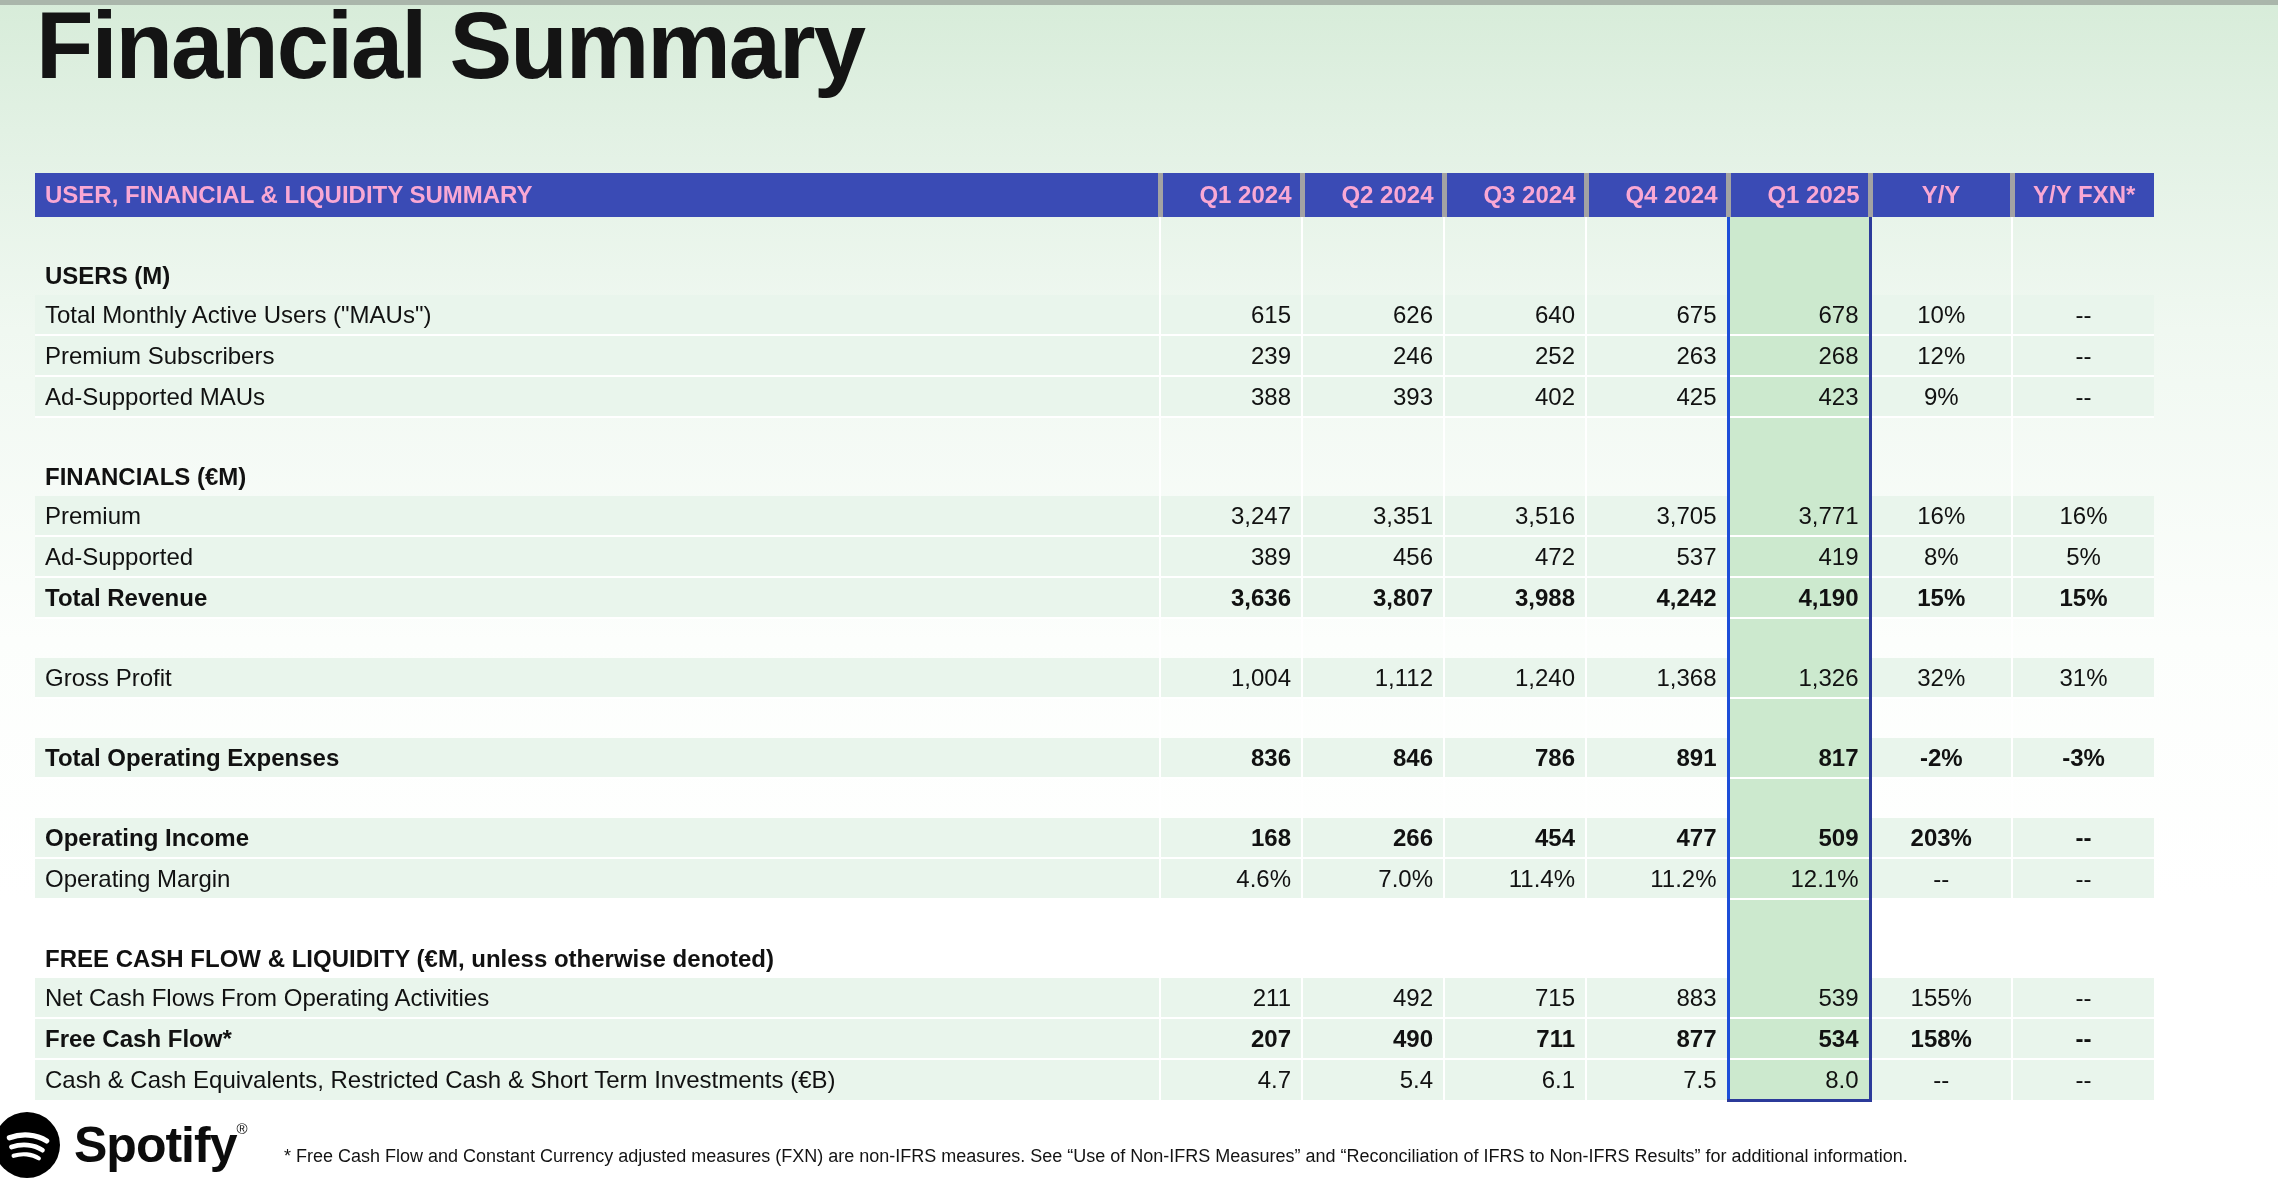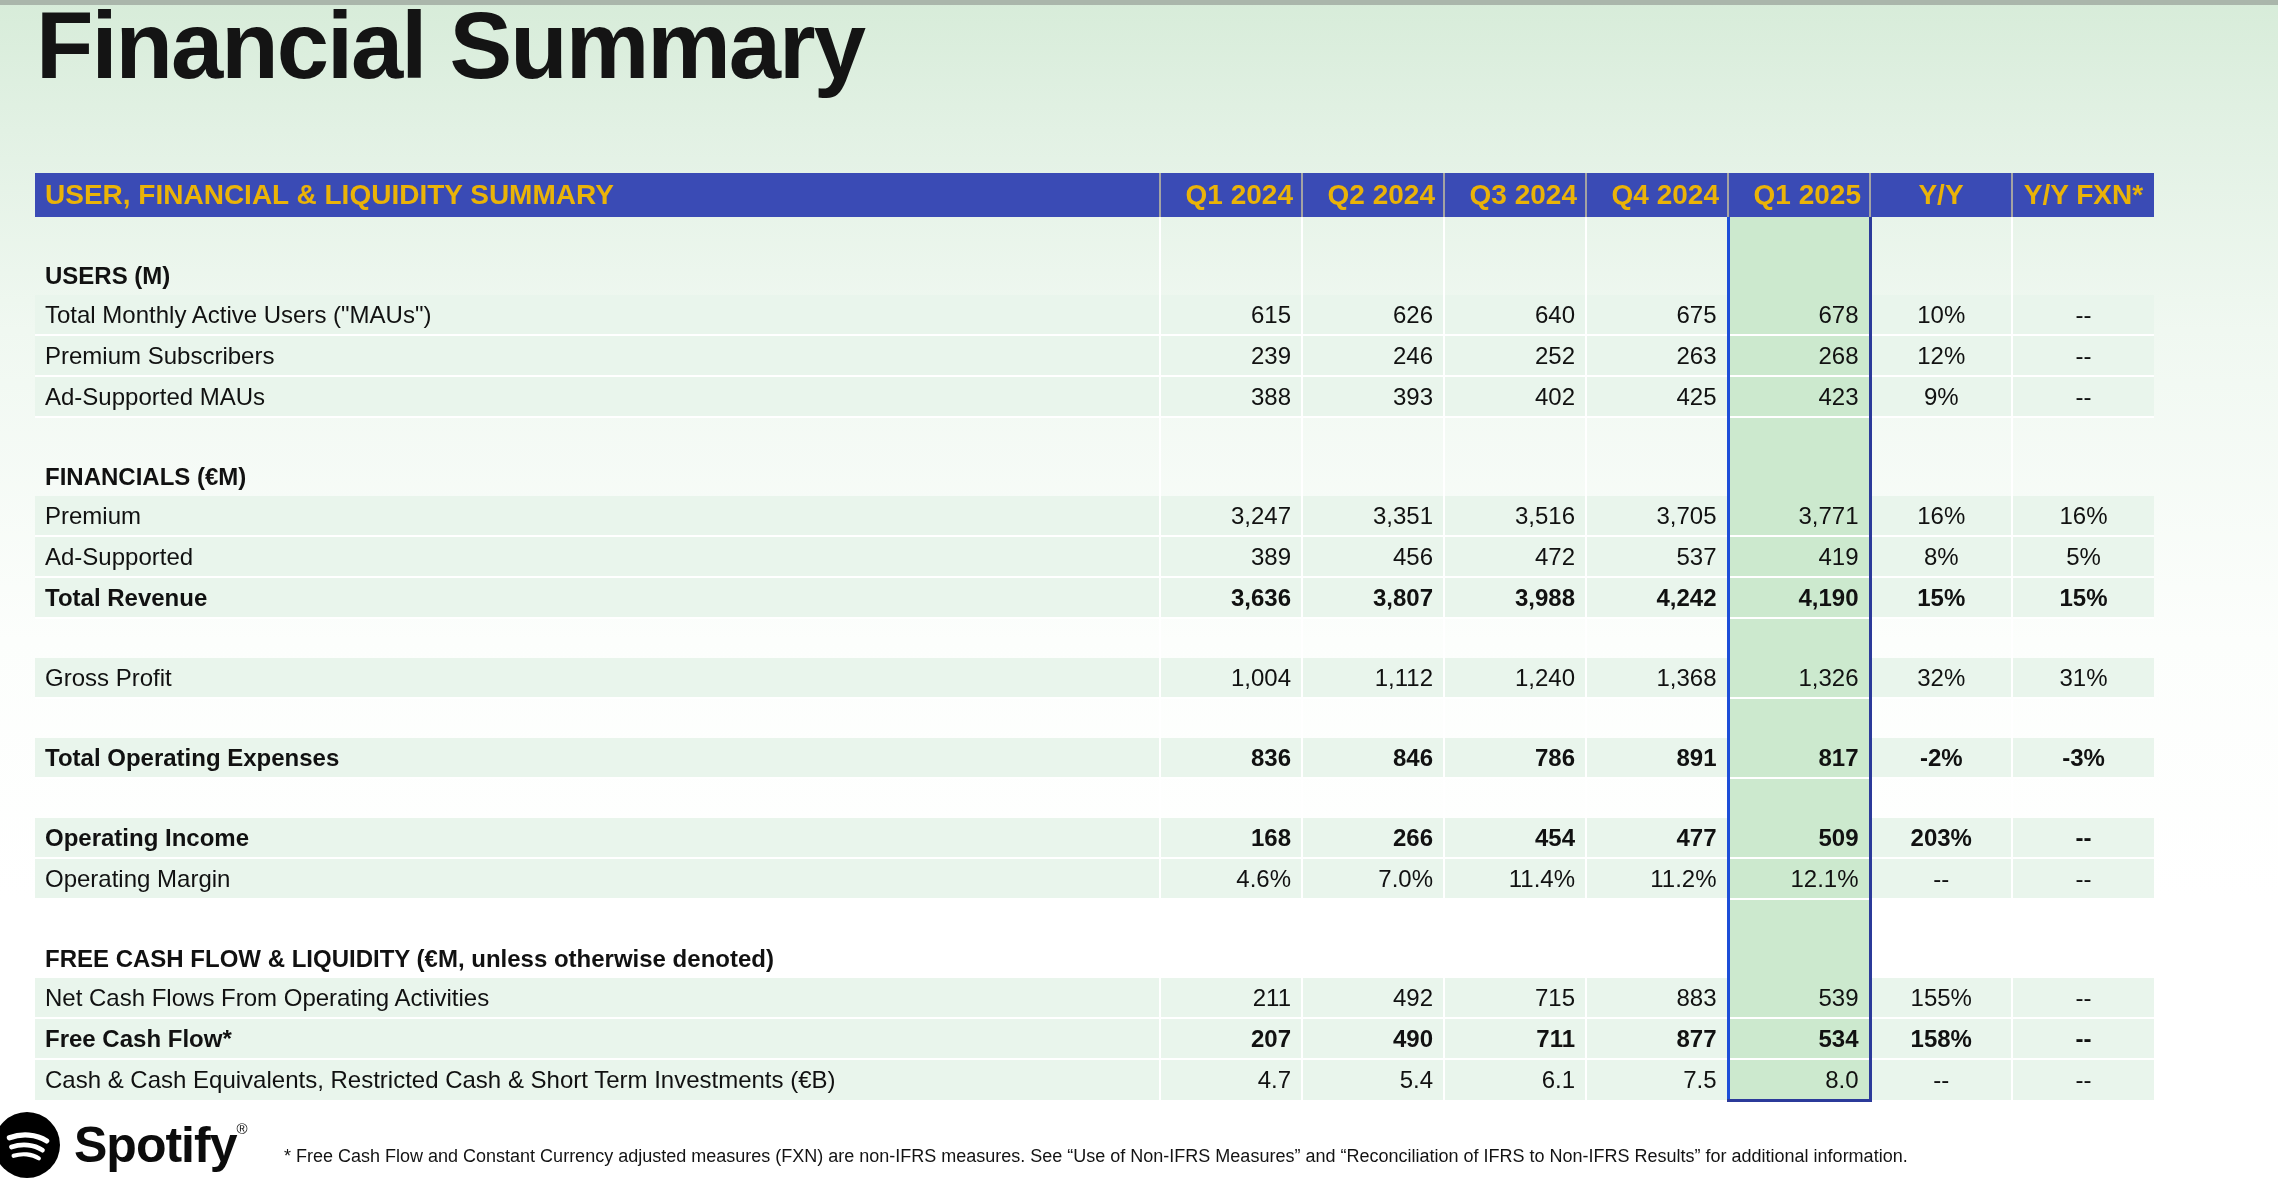--- a/index.html
+++ b/index.html
@@ -13,25 +13,25 @@
     position:absolute;left:36px;top:-14px;font-size:94px;line-height:120px;
     font-weight:bold;letter-spacing:-2px;color:#141414;white-space:nowrap;
   }
   table.summary{
     position:absolute;left:35px;top:173px;width:2119px;
     border-collapse:collapse;table-layout:fixed;
   }
   col.c-label{width:1125px;}
   col.c-num{width:142px;}
   thead th{
-    height:42px;background:#3a4bb5;color:#eab308;font-size:28px;font-weight:bold;
+    height:42px;background:#3a4bb5;color:#f9a8d4;font-size:24px;font-weight:bold;
     vertical-align:middle;white-space:nowrap;
   }
   th.lab{text-align:left;padding-left:10px;}
-  th.num{border-left:2px solid #a3a3a3;}
+  th.num{border-left:5px solid #a3a3a3;}
   tbody td{height:37px;vertical-align:middle;font-size:24px;border-bottom:2px solid #ffffff;}
   tr.data td{background:#e9f5ec;}
   tr.section td, tr.spacer td, tr.spacer-sm td{background:transparent;border-bottom:none;}
   tr.spacer{height:38px;}
   tr.spacer-sm{height:30px;}
   tr.section td.lab{font-weight:bold;}
   tr.bold td{font-weight:bold;}
   td.lab{text-align:left;padding-left:10px;}
   td.num{border-left:2px solid #ffffff;}
   .c-right{text-align:right;padding-right:10px;}

